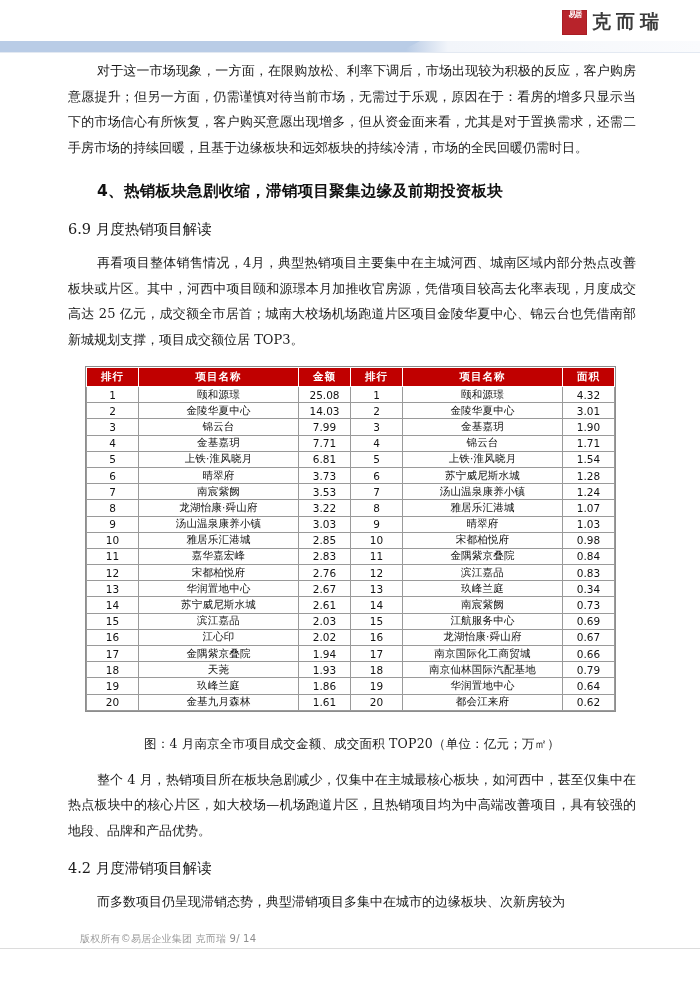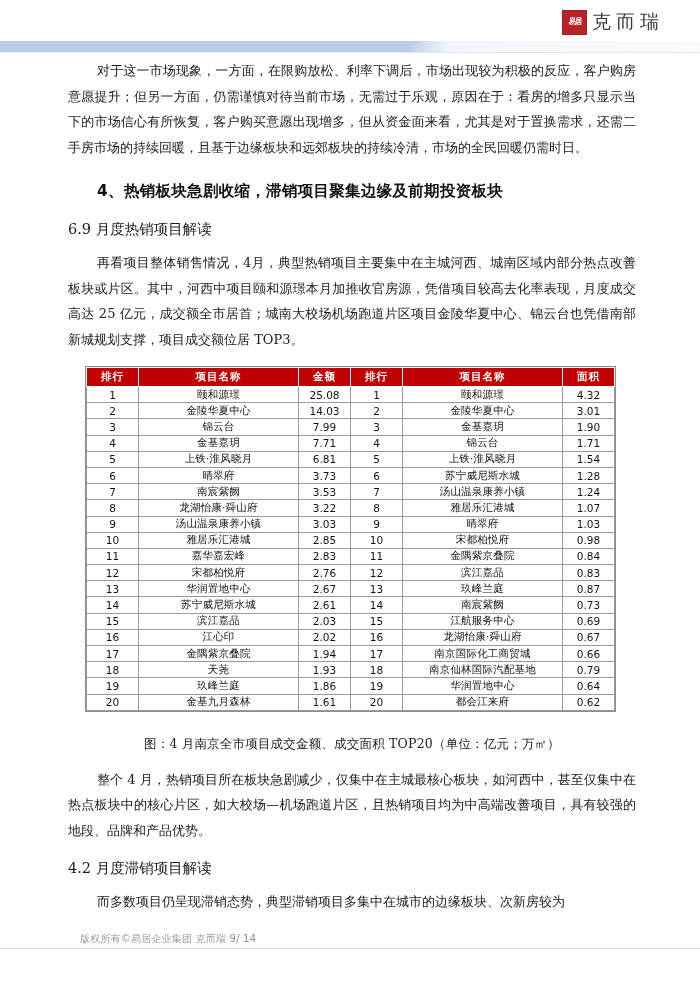--- a/index.html
+++ b/index.html
@@ -15,31 +15,31 @@
   .page{position:relative;width:700px;height:989px;background:#fff;}
 
   
   .header{position:absolute;left:0;top:0;width:700px;height:52px;}
   .logo-wrap{
     position:absolute;right:36px;top:9px;
     display:flex;align-items:center;gap:5px;
   }
   .seal{
     width:25px;height:25px;background:#b8232b;
-    display:flex;align-items:center;justify-content:center;
+    display:flex;align-items:flex-start;justify-content:center;
     color:#fff;font-size:8px;line-height:8px;font-weight:bold;
     letter-spacing:-1px;
     font-family:"DejaVu Sans","Liberation Sans",sans-serif;
     border:1px solid #a81d25;
     box-sizing:border-box;
     text-align:center;
   }
   .seal span{display:block;transform:scaleX(.9);}
   .logo-text{
-    font-size:19px;font-weight:normal;color:#3b3b3b;
+    font-size:19px;font-weight:bold;color:#3b3b3b;
     letter-spacing:5px;
     font-family:"DejaVu Sans","Liberation Sans",sans-serif;
   }
   .band{
     position:absolute;left:0;top:41px;width:700px;height:11px;
     background:linear-gradient(to right,#b9cce6 0%,#b9cce6 58%,#ccd9ec 60%,#f2f5fa 64%,#fafbfd 100%);
   }
   .band-accent{
     position:absolute;left:0;top:41px;width:420px;height:11px;
     background:#b9cce6;
@@ -283,21 +283,21 @@
                 <td class="num">12</td>
                 <td class="name">滨江嘉品</td>
                 <td class="num">0.83</td>
               </tr>
               <tr>
                 <td class="num">13</td>
                 <td class="name">华润置地中心</td>
                 <td class="num">2.67</td>
                 <td class="num">13</td>
                 <td class="name">玖峰兰庭</td>
-                <td class="num">0.87</td>
+                <td class="num">0.34</td>
               </tr>
               <tr>
                 <td class="num">14</td>
                 <td class="name">苏宁威尼斯水城</td>
                 <td class="num">2.61</td>
                 <td class="num">14</td>
                 <td class="name">南宸紫阙</td>
                 <td class="num">0.73</td>
               </tr>
               <tr>

